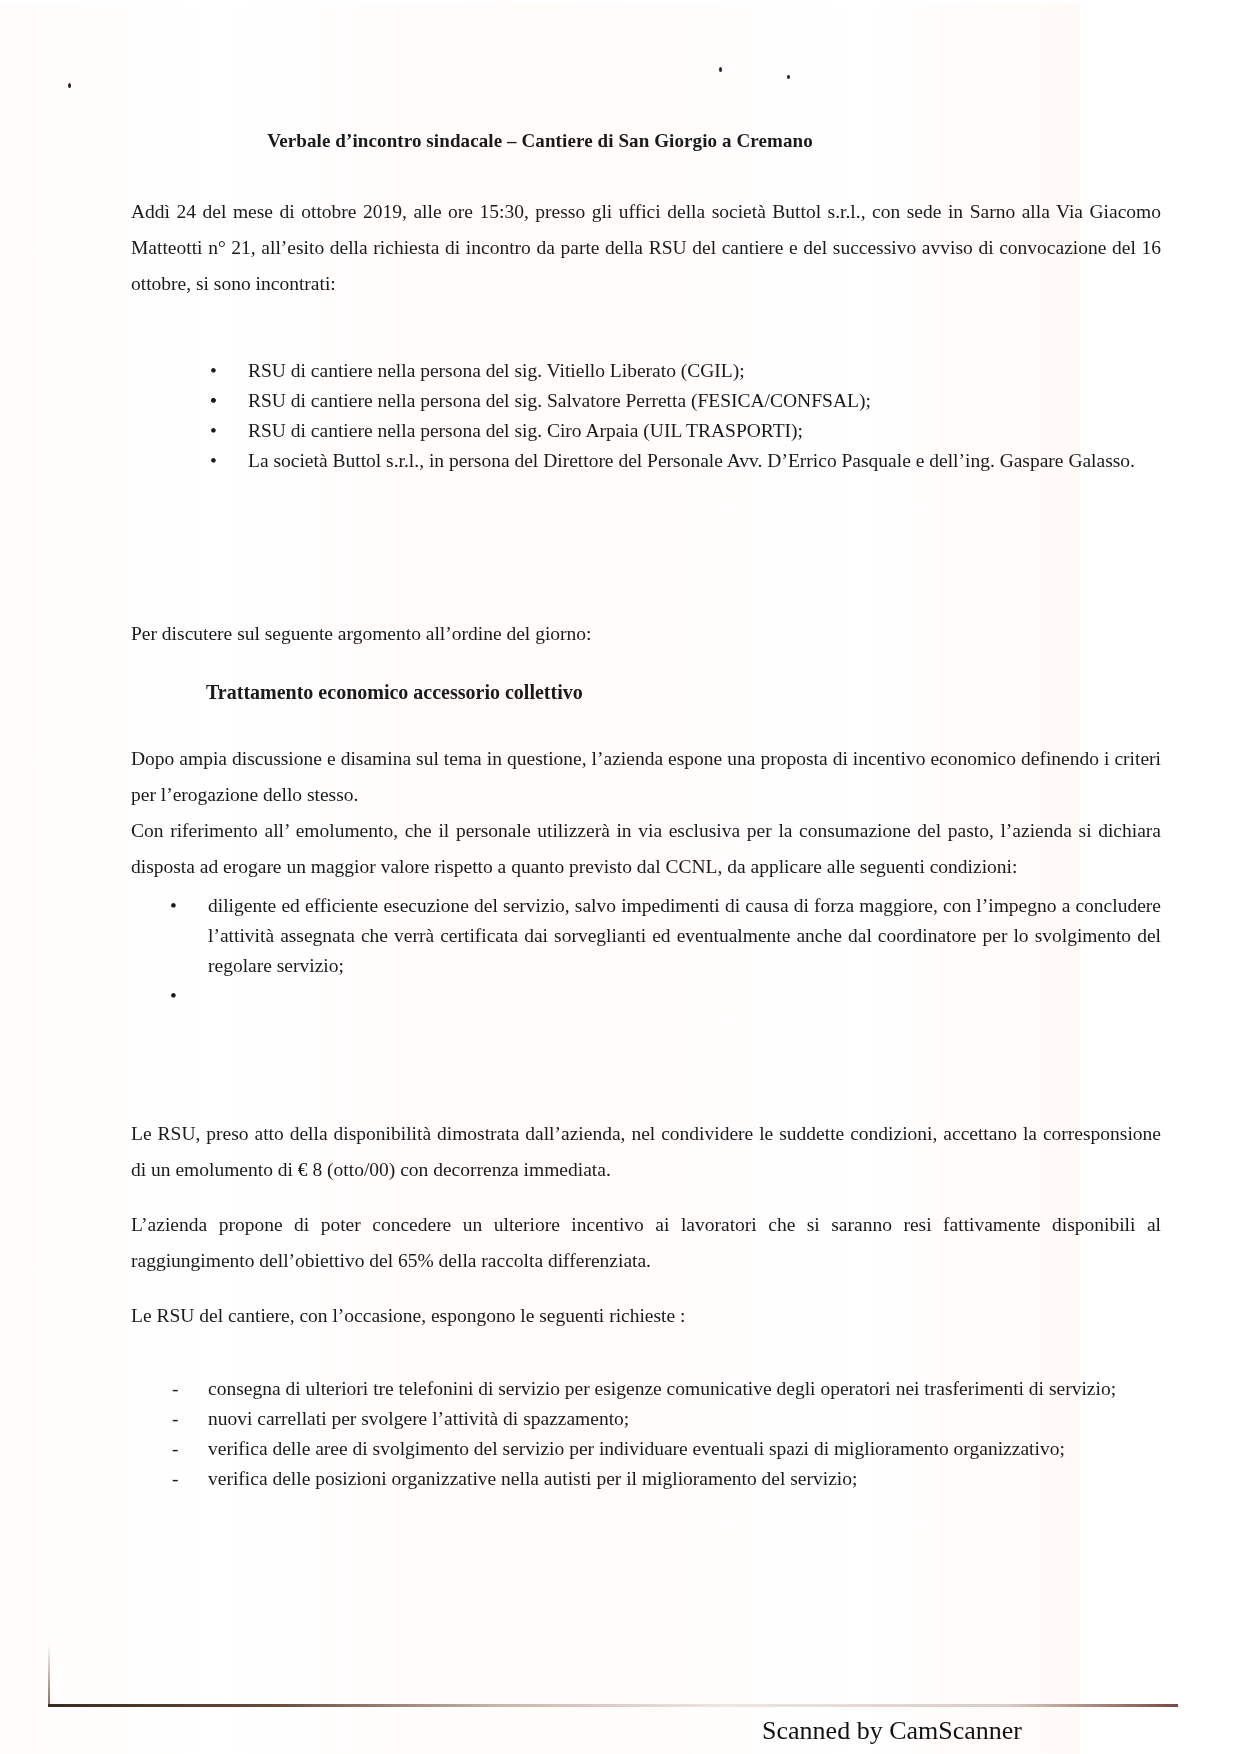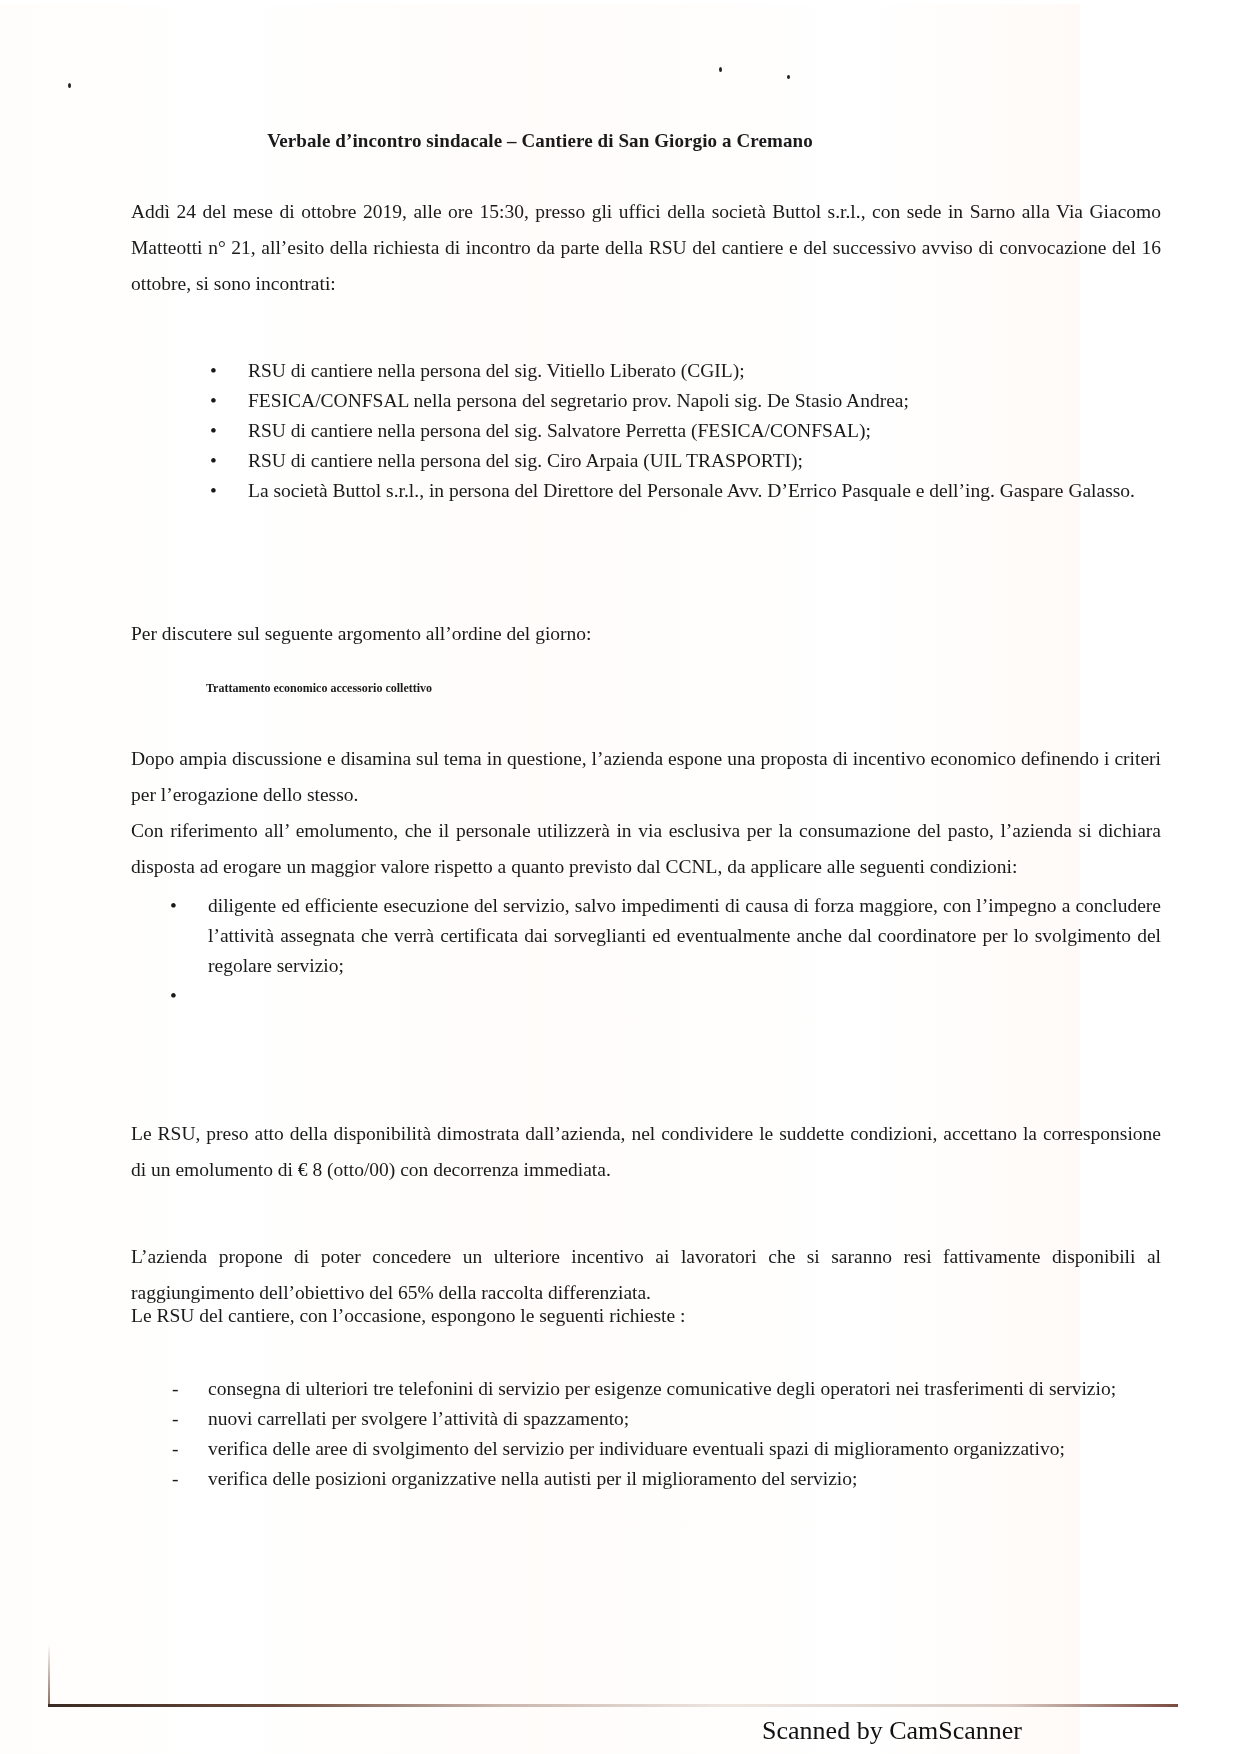--- a/index.html
+++ b/index.html
@@ -54,42 +54,42 @@
     .bullets li .dot {
       position: absolute;
       left: 4px;
       top: 0;
     }
     .agenda-intro { top: 612px; }
     .agenda-item {
       position: absolute;
       left: 206px;
       top: 677px;
-      font-size: 12px;
+      font-size: 20px;
       font-weight: bold;
     }
     .discussion { top: 737px; }
     .cond-list {
       position: absolute;
       left: 166px;
       top: 887px;
       width: 995px;
       margin: 0; padding: 0;
       list-style: none;
       font-size: 19.5px;
       line-height: 30px;
     }
     .cond-list li {
       position: relative;
       padding-left: 42px;
       text-align: justify;
     }
     .cond-list li .dot { position: absolute; left: 4px; top: 0; }
     .rsu-accept { top: 1112px; }
-    .proposal { top: 1203px; margin-top: 32px; }
+    .proposal { top: 1203px; }
     .requests-intro { top: 1294px; }
     .req-list {
       position: absolute;
       left: 166px;
       top: 1370px;
       width: 995px;
       margin: 0; padding: 0;
       list-style: none;
       font-size: 19.5px;
       line-height: 30px;
@@ -138,21 +138,21 @@
   <span class="speck" style="left:68px;top:79px;width:3px;height:5px;"></span>
   <span class="speck" style="left:719px;top:63px;width:3px;height:5px;"></span>
   <span class="speck" style="left:787px;top:71px;width:3px;height:4px;"></span>
 
   <div class="title">Verbale d’incontro sindacale – Cantiere di San Giorgio a Cremano</div>
 
   <div class="p intro">Addì 24 del mese di ottobre 2019, alle ore 15:30, presso gli uffici della società Buttol s.r.l., con sede in Sarno alla Via Giacomo Matteotti n° 21, all’esito della richiesta di incontro da parte della RSU del cantiere e del successivo avviso di convocazione del 16 ottobre, si sono incontrati:</div>
 
   <ul class="bullets">
     <li><span class="dot">•</span><span>RSU di cantiere nella persona del sig. Vitiello Liberato (CGIL);</span></li>
-    <li><span class="dot">•</span><span>FESICA/CONFSAL nella persona del segretario prov. Napoli sig. De Stasio Andrea;</span></li>
+    <li><span class="dot">•</span></li>
     <li><span class="dot">•</span><span>RSU di cantiere nella persona del sig. Salvatore Perretta (FESICA/CONFSAL);</span></li>
     <li><span class="dot">•</span><span>RSU di cantiere nella persona del sig. Ciro Arpaia (UIL TRASPORTI);</span></li>
     <li><span class="dot">•</span><span>La società Buttol s.r.l., in persona del Direttore del Personale Avv. D’Errico Pasquale e dell’ing. Gaspare Galasso.</span></li>
   </ul>
 
   <div class="p agenda-intro">Per discutere sul seguente argomento all’ordine del giorno:</div>
 
   <div class="agenda-item">Trattamento economico accessorio collettivo</div>
 
   <div class="p discussion">

